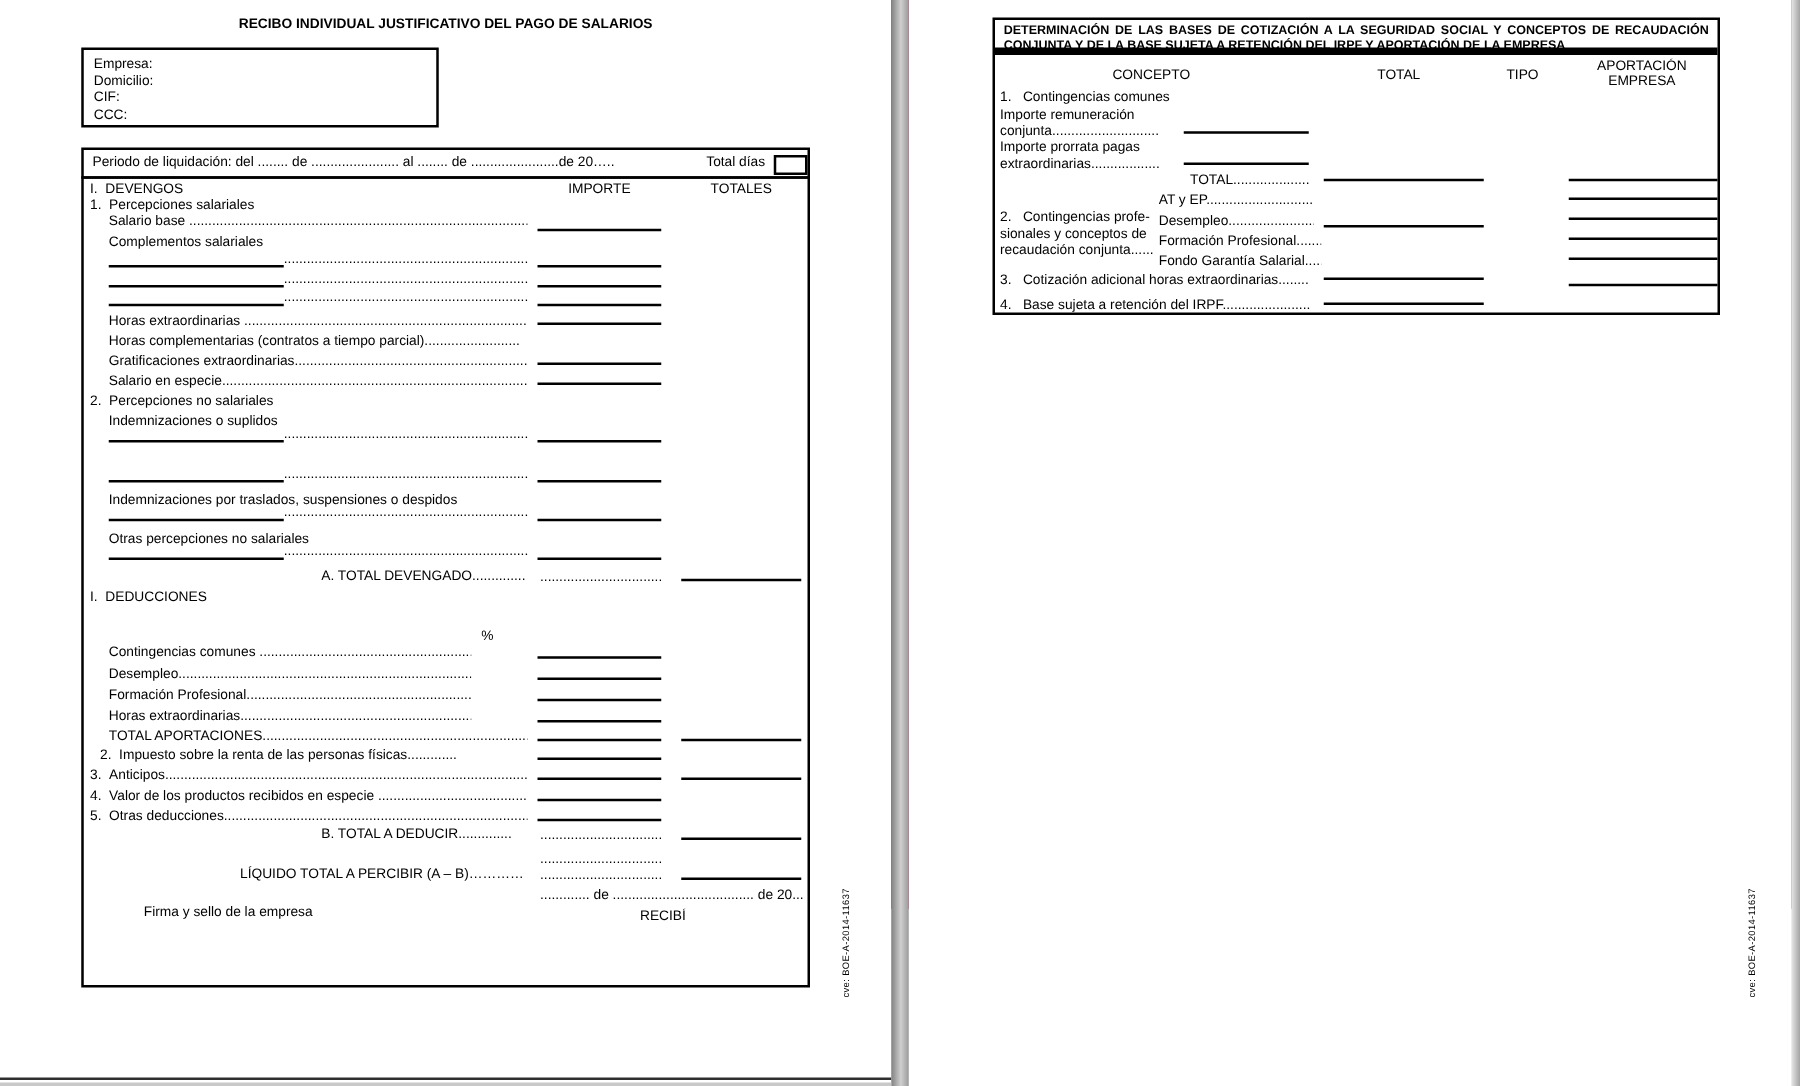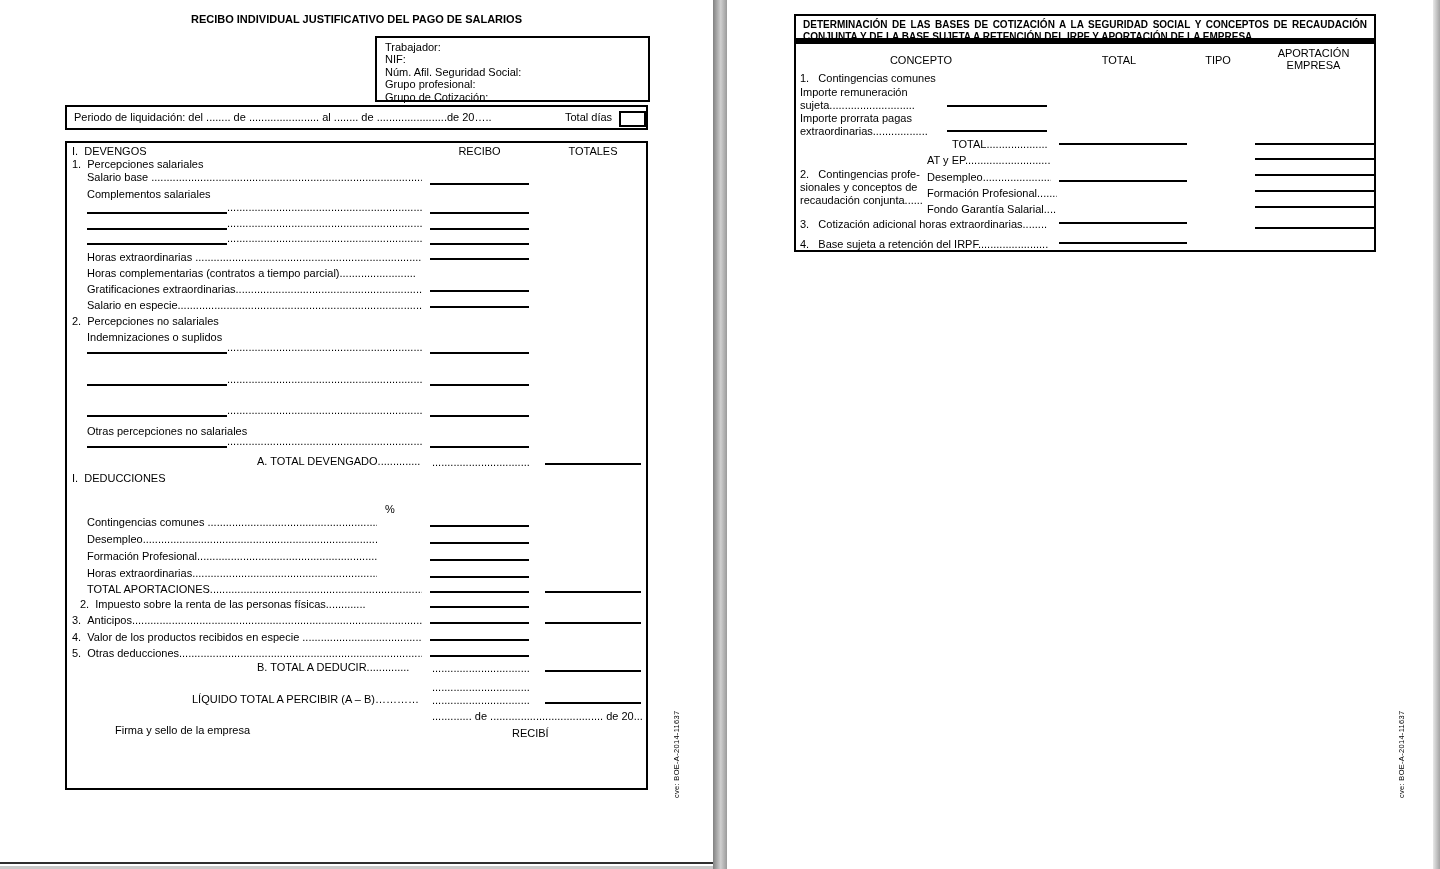--- a/index.html
+++ b/index.html
@@ -11,21 +11,21 @@
   .gap-strip{position:absolute;left:713px;top:0;width:14px;height:869px;
     background:linear-gradient(to right,#818181,#cfcfcf 55%,#9a9a9a);}
   .bottom-strip{position:absolute;left:0;top:866px;width:713px;height:3px;background:#c9c9c9;}
   .right-strip{position:absolute;left:1433px;top:0;width:7px;height:869px;
     background:linear-gradient(to right,#e8e8e8,#a3a3a3);}
   .page-title{position:absolute;top:13px;left:0;width:713px;text-align:center;
     font-weight:bold;font-size:11px;}
   .box{position:absolute;border:2px solid #000;box-sizing:border-box;}
   #empresa-box{left:65px;top:38px;width:286px;height:64px;padding:5px 8px;font-size:11px;line-height:13.5px;}
   #trabajador-box{left:375px;top:36px;width:275px;height:66px;padding:3px 8px;font-size:11px;line-height:12.4px;}
-  #periodo-box{left:65px;top:105px;width:583px;height:25px;font-size:11px;padding-left:26px;}
+  #periodo-box{left:65px;top:118px;width:583px;height:25px;font-size:11px;padding-left:26px;}
   #main-box{left:65px;top:141px;width:583px;height:649px;font-size:11px;}
   #det-box{left:67px;top:14px;width:582px;height:238px;border:2px solid #000;box-sizing:border-box;font-size:11px;}
   .det-title{height:28px;box-sizing:border-box;padding:3px 7px;border-bottom:6px solid #000000;
     font-weight:bold;font-size:10px;line-height:11.5px;text-align:justify;}
   .txt{position:absolute;white-space:nowrap;overflow:hidden;height:14px;font-size:11px;}
   .ctr{text-align:center;}
   .dots{position:absolute;white-space:nowrap;overflow:hidden;height:13px;font-size:11px;}
   .hl{position:absolute;height:2px;background:#000;}
   .cve{position:absolute;writing-mode:vertical-rl;transform:rotate(180deg);
     font-size:7.5px;letter-spacing:.3px;white-space:nowrap;height:110px;}
@@ -34,50 +34,50 @@
   .wrap2{line-height:12px;white-space:normal;height:26px;}
 </style>
 </head>
 <body>
 
 <div class="viewer">
 
   <div class="page" id="page-left">
     <div class="page-title">RECIBO INDIVIDUAL JUSTIFICATIVO DEL PAGO DE SALARIOS</div>
 
+    <div class="box" id="empresa-box">
+      <span class="bx-line">Empresa:</span>
+      <span class="bx-line">Domicilio:</span>
+      <span class="bx-line">CIF:</span>
+      <span class="bx-line">CCC:</span>
+    </div>
 
-    <div class="box" id="trabajador-box">
-      <span class="bx-line">Trabajador:</span>
-      <span class="bx-line">NIF:</span>
-      <span class="bx-line">Núm. Afil. Seguridad Social:</span>
-      <span class="bx-line">Grupo profesional:</span>
-      <span class="bx-line">Grupo de Cotización:</span>
-    </div>
 
     <div class="box" id="periodo-box">
       <div class="txt" style="left:7px;top:4px;width:480px">Periodo de liquidación: del ........ de ....................... al ........ de .......................de 20…..</div>
       <div class="txt" style="left:498px;top:4px;width:52px">Total días</div>
       <div id="dias-box"></div>
     </div>
 
     <div class="box" id="main-box">
 
       <div class="txt" style="left:5px;top:2px;width:160px">I.&nbsp;&nbsp;DEVENGOS</div>
-      <div class="txt ctr" style="left:363px;top:2px;width:99px">RECIBO</div>
+      <div class="txt ctr" style="left:363px;top:2px;width:99px">IMPORTE</div>
       <div class="txt ctr" style="left:478px;top:2px;width:96px">TOTALES</div>
 
       <div class="txt" style="left:5px;top:15px;width:300px">1.&nbsp;&nbsp;Percepciones salariales</div>
       <div class="txt" style="left:20px;top:28px;width:335px">Salario base .............................................................................................................................</div>
       <div class="txt" style="left:20px;top:45px;width:300px">Complementos salariales</div>
       <div class="txt" style="left:20px;top:108px;width:335px">Horas extraordinarias .....................................................................................................................</div>
       <div class="txt" style="left:20px;top:124px;width:335px">Horas complementarias (contratos a tiempo parcial).........................</div>
       <div class="txt" style="left:20px;top:140px;width:335px">Gratificaciones extraordinarias.......................................................................................................</div>
       <div class="txt" style="left:20px;top:156px;width:335px">Salario en especie..........................................................................................................................</div>
       <div class="txt" style="left:5px;top:172px;width:300px">2.&nbsp;&nbsp;Percepciones no salariales</div>
       <div class="txt" style="left:20px;top:188px;width:335px">Indemnizaciones o suplidos</div>
+      <div class="txt" style="left:20px;top:251px;width:360px">Indemnizaciones por traslados, suspensiones o despidos</div>
       <div class="txt" style="left:20px;top:282px;width:335px">Otras percepciones no salariales</div>
 
       <div class="hl" style="left:20px;width:140px;top:69px"></div>
       <div class="hl" style="left:20px;width:140px;top:85px"></div>
       <div class="hl" style="left:20px;width:140px;top:100px"></div>
       <div class="hl" style="left:20px;width:140px;top:209px"></div>
       <div class="hl" style="left:20px;width:140px;top:241px"></div>
       <div class="hl" style="left:20px;width:140px;top:272px"></div>
       <div class="hl" style="left:20px;width:140px;top:303px"></div>
 
@@ -150,21 +150,21 @@
     <div class="box" id="det-box">
       <div class="det-title">DETERMINACIÓN DE LAS BASES DE COTIZACIÓN A LA SEGURIDAD SOCIAL Y CONCEPTOS DE RECAUDACIÓN CONJUNTA Y DE LA BASE SUJETA A RETENCIÓN DEL IRPF Y APORTACIÓN DE LA EMPRESA</div>
 
       <div class="txt ctr" style="left:60px;top:38px;width:130px">CONCEPTO</div>
       <div class="txt ctr" style="left:273px;top:38px;width:100px">TOTAL</div>
       <div class="txt ctr" style="left:382px;top:38px;width:80px">TIPO</div>
       <div class="txt ctr wrap2" style="left:470px;top:31px;width:95px">APORTACIÓN EMPRESA</div>
 
       <div class="txt" style="left:4px;top:56px;width:200px">1.&nbsp;&nbsp;&nbsp;Contingencias comunes</div>
       <div class="txt" style="left:4px;top:70px;width:146px">Importe remuneración</div>
-      <div class="txt" style="left:4px;top:83px;width:146px">sujeta............................</div>
+      <div class="txt" style="left:4px;top:83px;width:146px">conjunta............................</div>
       <div class="txt" style="left:4px;top:96px;width:146px">Importe prorrata pagas</div>
       <div class="txt" style="left:4px;top:109px;width:146px">extraordinarias..................</div>
       <div class="txt" style="left:156px;top:122px;width:102px">TOTAL....................</div>
       <div class="txt" style="left:131px;top:138px;width:124px">AT y EP..............................</div>
       <div class="txt" style="left:4px;top:152px;width:130px">2.&nbsp;&nbsp;&nbsp;Contingencias profe-</div>
       <div class="txt" style="left:131px;top:155px;width:124px">Desempleo..........................</div>
       <div class="txt" style="left:4px;top:165px;width:130px">sionales y conceptos de</div>
       <div class="txt" style="left:131px;top:171px;width:130px">Formación Profesional.......</div>
       <div class="txt" style="left:4px;top:178px;width:130px">recaudación conjunta......</div>
       <div class="txt" style="left:131px;top:187px;width:130px">Fondo Garantía Salarial.....</div>

